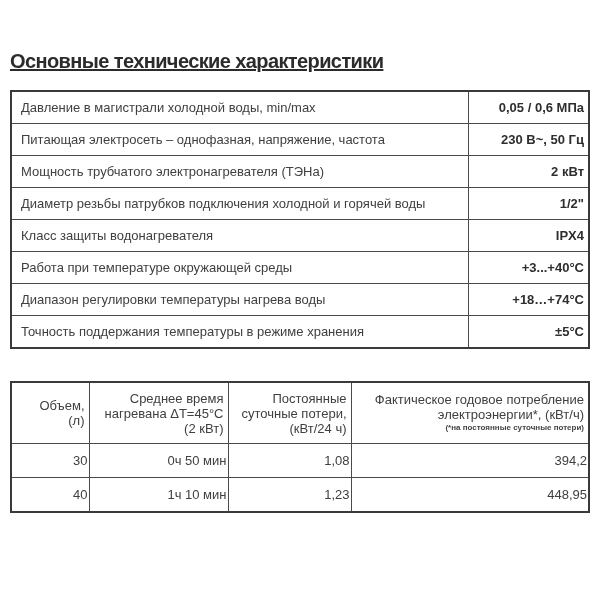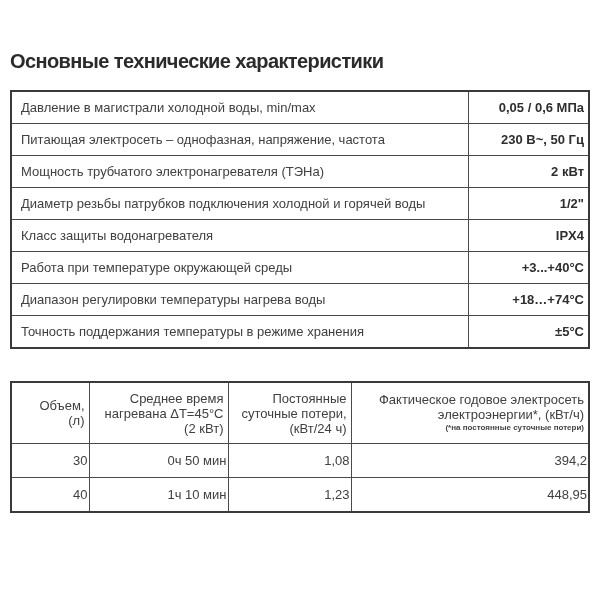--- a/index.html
+++ b/index.html
@@ -5,20 +5,21 @@
   html, body { margin: 0; padding: 0; background: #ffffff; }
   body {
     width: 600px; height: 598px; position: relative; overflow: hidden;
     font-family: "Liberation Sans", "DejaVu Sans", sans-serif;
     color: #3a3a3a;
   }
   .title {
     position: absolute; left: 10px; top: 50px;
     font-size: 20px; font-weight: bold; color: #2b2b2b;
     letter-spacing: -0.6px;
+    text-decoration: underline;
   }
   table { border-collapse: collapse; position: absolute; table-layout: fixed; }
   .specs { left: 10px; top: 90px; width: 578px; }
   .specs td {
     border: 1.5px solid #4a4a4a; height: 31px; padding: 0 9px;
     font-size: 13px; color: #404040; vertical-align: middle;
   }
   .specs td.val { text-align: right; font-weight: bold; color: #2e2e2e; padding: 0 4px; }
   .specs col.c1 { width: 457px; }
   .specs col.c2 { width: 121px; }
@@ -100,21 +101,21 @@
         <span>Среднее время</span><br>
         <span>нагревана ΔТ=45°С</span><br>
         <span>(2 кВт)</span>
       </th>
       <th>
         <span>Постоянные</span><br>
         <span>суточные потери,</span><br>
         <span>(кВт/24 ч)</span>
       </th>
       <th>
-        <span>Фактическое годовое электросеть</span><br>
+        <span>Фактическое годовое потребление</span><br>
         <span>электроэнергии*, (кВт/ч)</span>
         <span class="note">(*на постоянные суточные потери)</span>
       </th>
     </tr>
   </thead>
   <tbody>
     <tr>
       <td>30</td>
       <td>0ч 50 мин</td>
       <td>1,08</td>

